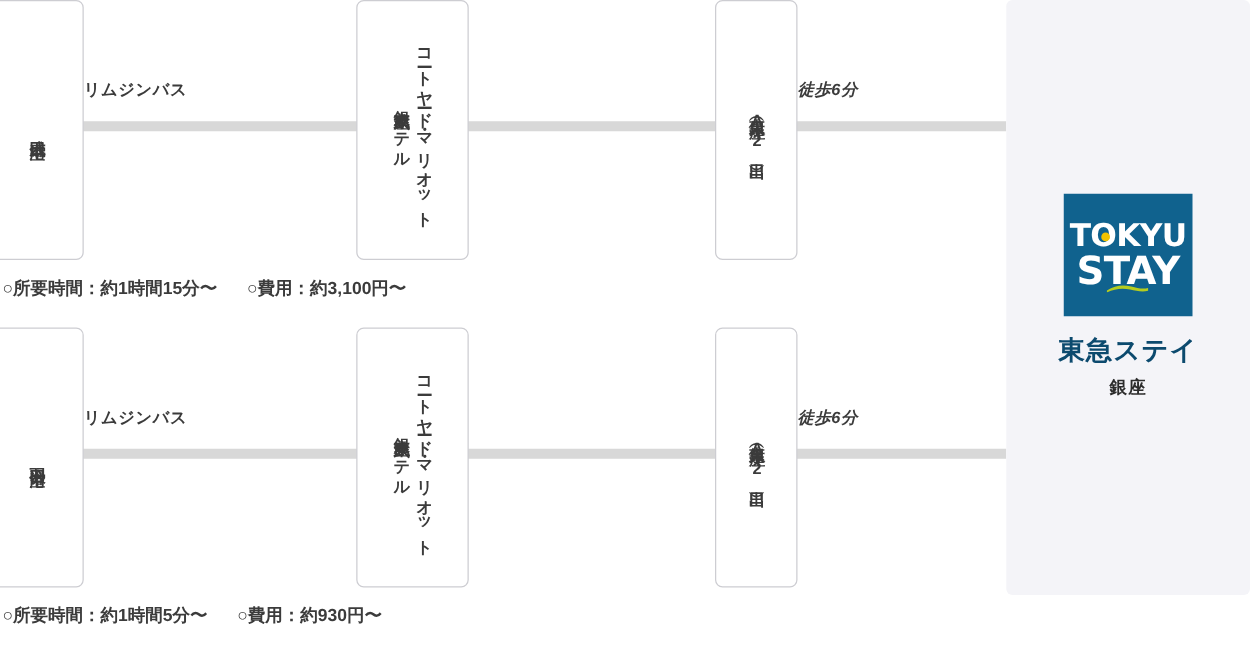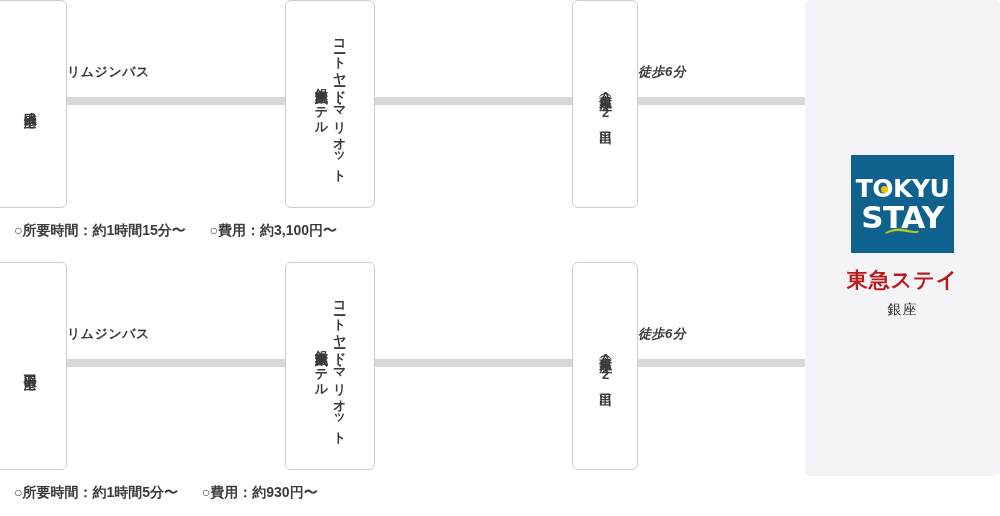--- a/index.html
+++ b/index.html
@@ -95,21 +95,20 @@
   
   .route-note {
     position: absolute;
     left: 2px;
     top: 222px;
     font-size: 14px;
     font-weight: bold;
     color: #3b3b3b;
     white-space: nowrap;
     letter-spacing: 0px;
-    margin-left: 12px;
   }
   .route-note .note-gap { display: inline-block; width: 16px; }
 
   
   #brand-panel {
     position: absolute;
     left: 805px;
     top: 0;
     width: 195px;
     height: 476px;
@@ -156,27 +155,27 @@
     position: absolute;
     left: 34px;
     top: 72px;
     width: 34px;
     height: 7px;
   }
   #brand-name-jp {
     margin-top: 13px;
     font-size: 21px;
     font-weight: bold;
-    color: #b91c1c;
+    color: #0c4a6e;
     letter-spacing: 1px;
   }
   #brand-sub-jp {
     margin-top: 7px;
     font-size: 14px;
-    font-weight: normal;
+    font-weight: bold;
     color: #2c2c2c;
     letter-spacing: 1px;
   }
 </style>
 </head>
 <body>
 
 <div class="route-row" id="route-row-0">
   <div class="route-track">
 

